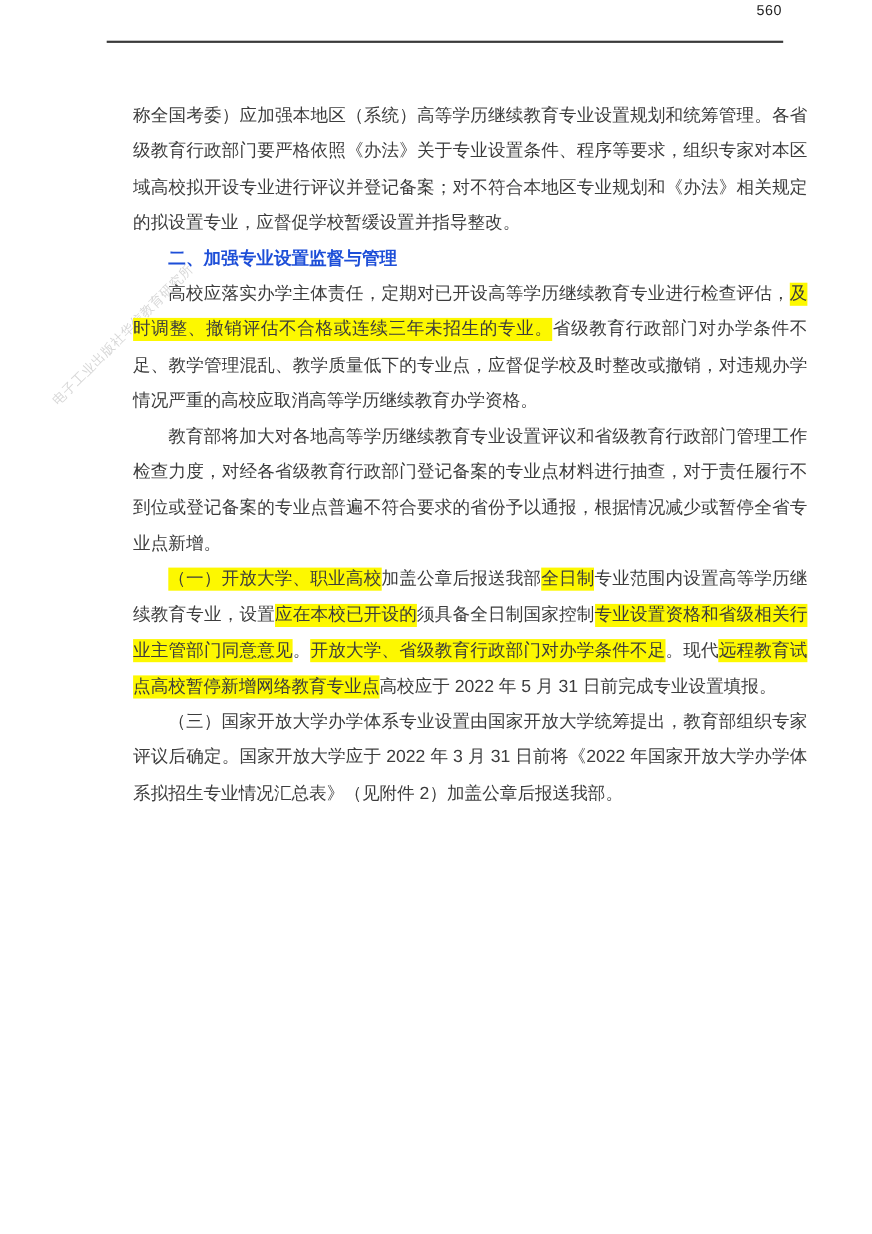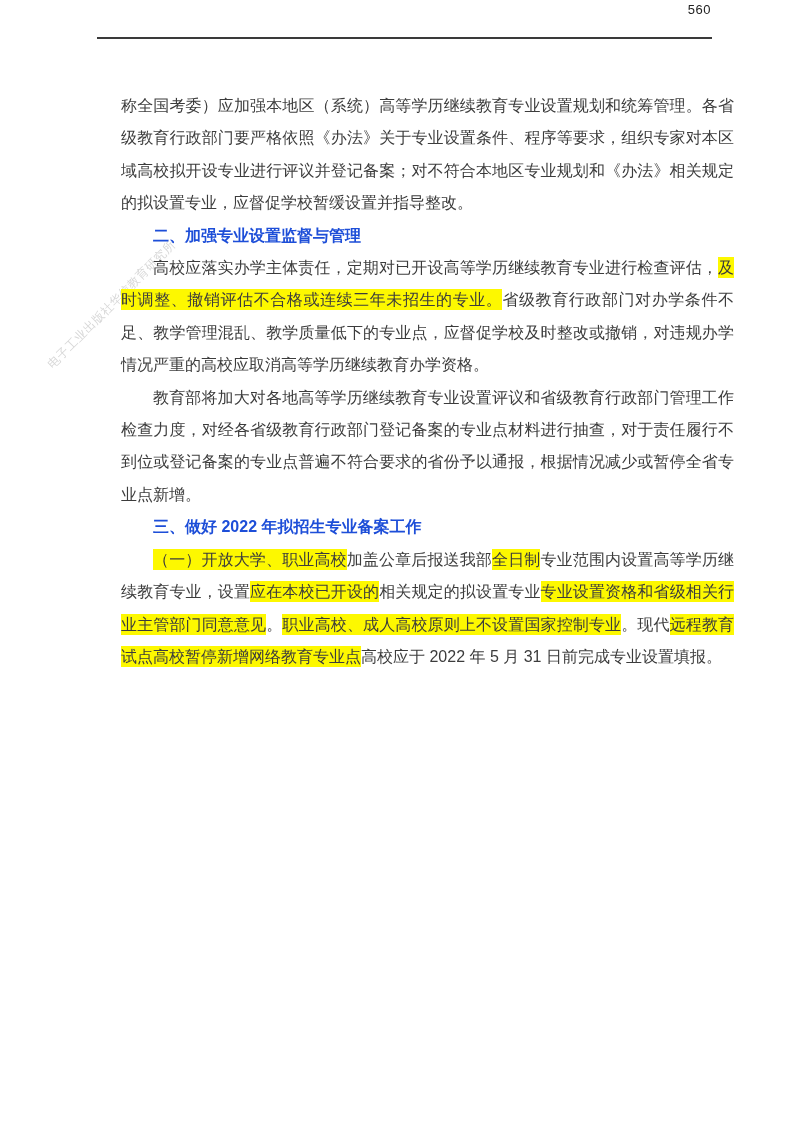--- a/index.html
+++ b/index.html
@@ -81,16 +81,16 @@
   <div class="header-rule"></div>
 
   <div class="watermark wm-left">电子工业出版社华信教育研究所</div>
   <div class="watermark wm-right">电子工业出版社华信教育研究所</div>
 
   <div class="doc-body">
       <p class="body"><span>称全国考委）应加强本地区（系统）高等学历继续教育专业设置规划和统筹管理。各省级教育行政部门要严格依照《办法》关于专业设置条件、程序等要求，组织专家对本区域高校拟开设专业进行评议并登记备案；对不符合本地区专业规划和《办法》相关规定的拟设置专业，应督促学校暂缓设置并指导整改。</span></p>
       <p class="heading indent"><span>二、加强专业设置监督与管理</span></p>
       <p class="body indent"><span>高校应落实办学主体责任，定期对已开设高等学历继续教育专业进行检查评估，</span><mark>及时调整、撤销评估不合格或连续三年未招生的专业。</mark><span>省级教育行政部门对办学条件不足、教学管理混乱、教学质量低下的专业点，应督促学校及时整改或撤销，对违规办学情况严重的高校应取消高等学历继续教育办学资格。</span></p>
       <p class="body indent"><span>教育部将加大对各地高等学历继续教育专业设置评议和省级教育行政部门管理工作检查力度，对经各省级教育行政部门登记备案的专业点材料进行抽查，对于责任履行不到位或登记备案的专业点普遍不符合要求的省份予以通报，根据情况减少或暂停全省专业点新增。</span></p>
-      <p class="heading indent"><span>三、做好 2022 年拟招生专业备案工作</span></p>
-      <p class="body indent"><mark>（一）开放大学、职业高校</mark><span>加盖公章后报送我部</span><mark>全日制</mark><span>专业范围内设置高等学历继续教育专业，设置</span><mark>应在本校已开设的</mark><span>相关规定的拟设置专业</span><mark>专业设置资格和省级相关行业主管部门同意意见</mark><span>。</span><mark>职业高校、成人高校原则上不设置国家控制专业</mark><span>。现代</span><mark>远程教育试点高校暂停新增网络教育专业点</mark><span>高校应于 2022 年 5 月 31 日前完成专业设置填报。</span></p>
+      <p class="body indent"><mark>（一）开放大学、职业高校</mark><span>加盖公章后报送我部</span><mark>全日制</mark><span>专业范围内设置高等学历继续教育专业，设置</span><mark>应在本校已开设的</mark><span>须具备全日制国家控制</span><mark>专业设置资格和省级相关行业主管部门同意意见</mark><span>。</span><mark>开放大学、省级教育行政部门对办学条件不足</mark><span>。现代</span><mark>远程教育试点高校暂停新增网络教育专业点</mark><span>高校应于 2022 年 5 月 31 日前完成专业设置填报。</span></p>
+      <p class="body indent"><span>（三）国家开放大学办学体系专业设置由国家开放大学统筹提出，教育部组织专家评议后确定。国家开放大学应于 2022 年 3 月 31 日前将《2022 年国家开放大学办学体系拟招生专业情况汇总表》（见附件 2）加盖公章后报送我部。</span></p>
     </div>
 </div>
 
 </body></html>

